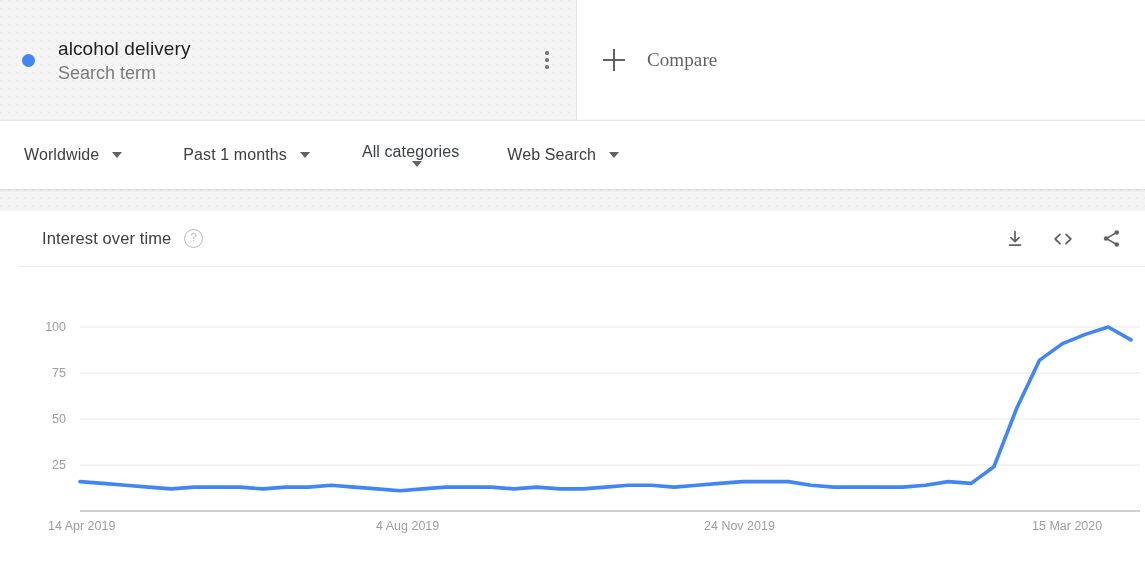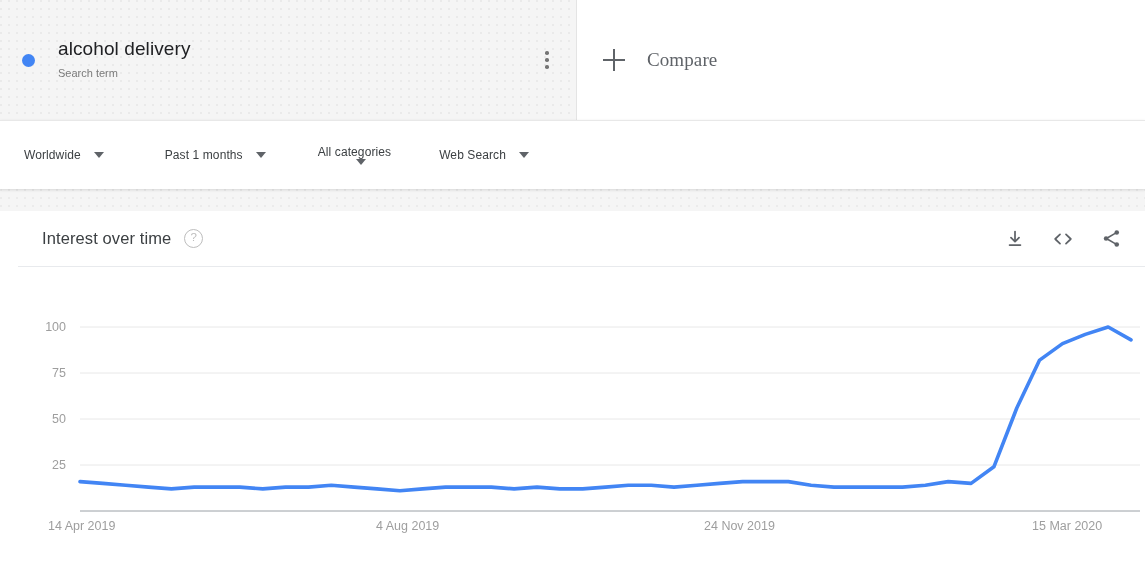--- a/index.html
+++ b/index.html
@@ -51,21 +51,21 @@
     min-width: 0;
   }
   .term-title {
     font-size: 19px;
     line-height: 24px;
     color: #202124;
     letter-spacing: .1px;
     white-space: nowrap;
   }
   .term-sub {
-    font-size: 11px;
+    font-size: 18px;
     line-height: 20px;
     color: #7b7b7b;
     margin-top: 2px;
     white-space: nowrap;
   }
   .kebab {
     width: 30px;
     height: 34px;
     display: flex;
     flex-direction: column;
@@ -142,21 +142,21 @@
     display: flex;
     align-items: center;
     cursor: pointer;
     margin-right: 42px;
     background: none;
     border: 0;
     padding: 0;
     font-family: inherit;
   }
   .filter-label {
-    font-size: 12px;
+    font-size: 16px;
     color: #3c4043;
     letter-spacing: .1px;
   }
   .caret {
     width: 0; height: 0;
     border-left: 5.5px solid transparent;
     border-right: 5.5px solid transparent;
     border-top: 6.5px solid #5f6368;
     margin-left: 13px;
     flex: 0 0 auto;

